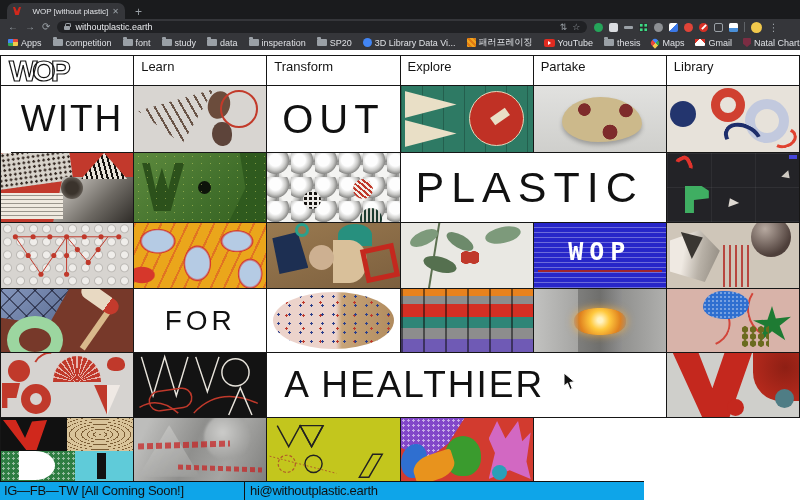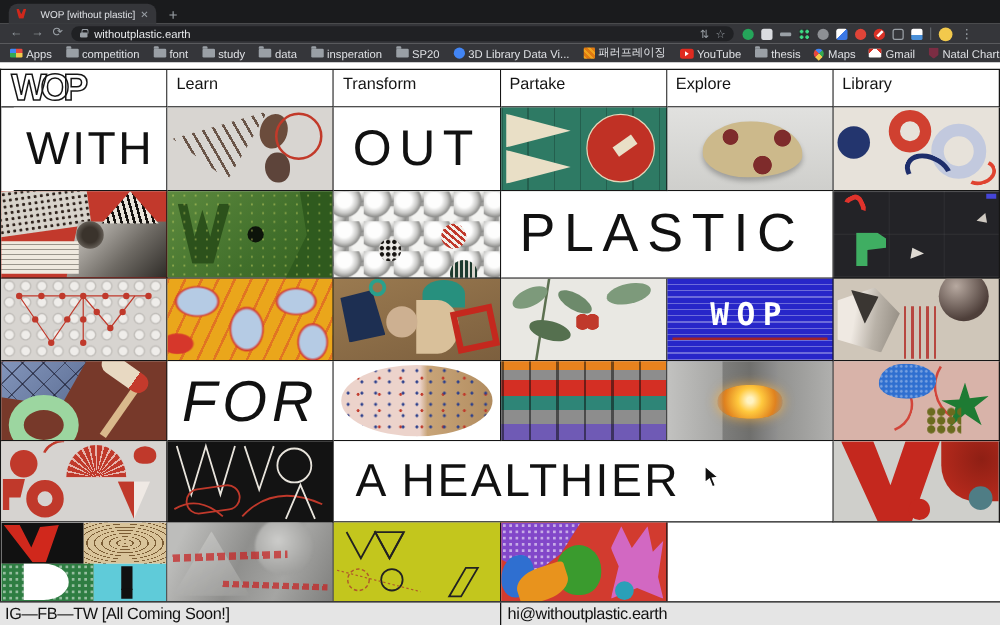--- a/index.html
+++ b/index.html
@@ -62,21 +62,21 @@
 
   .ncell { font-size:13px; color:#141414; padding:3px 0 0 7px; }
   .logo-cell { display:flex; align-items:center; padding-left:8px; }
   .logo-txt { font-size:30px; font-weight:700; letter-spacing:-5px; color:transparent;
               -webkit-text-stroke:1.2px #141414; line-height:1; font-style:normal; }
 
   .word { display:flex; align-items:center; font-weight:300; color:#111; }
   .w-with { justify-content:center; font-size:37px; letter-spacing:2px;margin-left:10px; }
   .w-out { justify-content:center; font-size:40px; letter-spacing:6px; }
   .w-plastic { font-size:43px; letter-spacing:7px; padding-left:15px; }
-  .w-for { justify-content:center; font-size:46px; letter-spacing:4px;font-style:italic; }
+  .w-for { justify-content:center; font-size:28px; letter-spacing:4px; }
   .w-heal { font-size:37px; letter-spacing:2px; padding-left:17px; }
   .w-earth { font-size:41px; letter-spacing:8px; padding-left:13px; }
 
   
   .t-leaves{background:#d8d5d1}
   .t-leaves .s1{left:4px;top:3px;width:80px;height:55px;background:repeating-linear-gradient(60deg,rgba(86,62,48,.85) 0 2px,transparent 2px 8px);clip-path:polygon(0 40%,95% 0,55% 100%)}
   .t-leaves .s2{left:74px;top:5px;width:22px;height:28px;background:#6b4c3c;border-radius:50%;transform:rotate(15deg)}
   .t-leaves .s3{right:8px;top:4px;width:38px;height:38px;border:2px solid #c23a2a;border-radius:50%}
   .t-leaves .s4{left:78px;top:36px;width:20px;height:24px;background:#5d443a;border-radius:50% 50% 45% 55%}
 
@@ -222,21 +222,21 @@
   .t-matisse .s1{left:0;top:0;width:64px;height:42px;background:#8247c9;background-image:radial-gradient(circle,rgba(255,255,255,.55) 1px,transparent 1.3px);background-size:5px 5px;clip-path:polygon(0 0,100% 0,75% 60%,40% 100%,0 70%)}
   .t-matisse .s2{left:44px;top:18px;width:36px;height:40px;background:#3a9b2e;border-radius:50% 50% 45% 45%}
   .t-matisse .s3{left:12px;bottom:1px;width:42px;height:26px;background:#e8931d;border-radius:50% 10% 50% 10%;transform:rotate(-18deg)}
   .t-matisse .s4{right:2px;top:3px;width:42px;height:58px;background:#d268c2;clip-path:polygon(20% 0,40% 30%,70% 0,80% 35%,100% 20%,90% 70%,100% 100%,50% 85%,0 100%,15% 55%,0 30%)}
   .t-matisse .s5{left:0;top:26px;width:26px;height:34px;background:#2f6fd0;border-radius:60% 40% 55% 45%}
   .t-matisse .s6{right:26px;bottom:1px;width:15px;height:15px;background:#2aa0b8;border-radius:50%}
 
   .svgart{position:absolute;inset:0;width:100%;height:100%}
 
   
-  .footer { position:absolute; left:0; bottom:0; width:800px; height:19px; display:flex; border-top:1px solid #111; background:#e5e5e5; font-size:13px; color:#111; }
+  .footer { position:absolute; left:0; bottom:0; width:644px; height:19px; display:flex; border-top:1px solid #111; background:#0ea5e9; font-size:13px; color:#111; }
   .f-left { flex:1; padding:1px 0 0 4px; border-right:1px solid #111; letter-spacing:-0.3px; }
   .f-right { width:399px; padding:1px 0 0 5px; letter-spacing:-0.3px; }
 
   .cursor { position:absolute; left:563px; top:322px; z-index:5; }
 </style>
 </head>
 <body>
 
 <div class="screen">
 
@@ -340,22 +340,22 @@
   </div>
 
   <div class="page">
     <div class="grid">
 
       <div class="cell logo-cell">
         <span class="logo-txt" style="position:static">WOP</span>
       </div>
       <div class="cell ncell">Learn</div>
       <div class="cell ncell">Transform</div>
+      <div class="cell ncell">Explore</div>
       <div class="cell ncell">Partake</div>
-      <div class="cell ncell">Explore</div>
       <div class="cell ncell">Library</div>
 
       <div class="cell word w-with">WITH</div>
       <div class="cell t-leaves">
         <span class="s1"></span>
           <span class="s2"></span>
           <span class="s3"></span>
           <span class="s4"></span>
       </div>
       <div class="cell word w-out">OUT</div>

